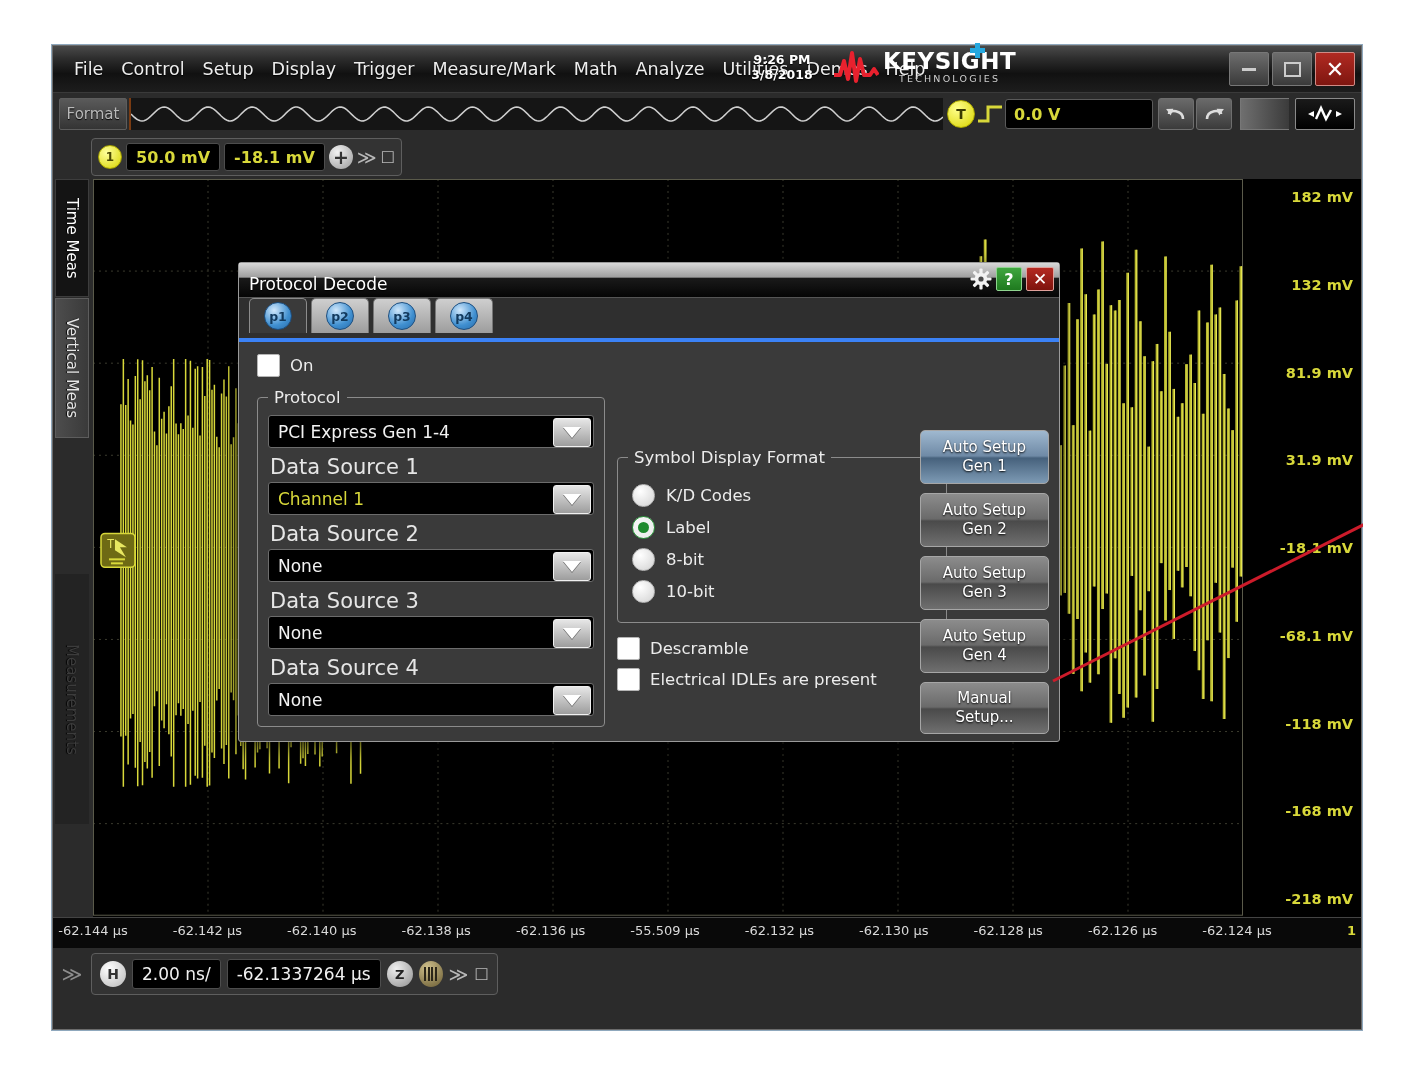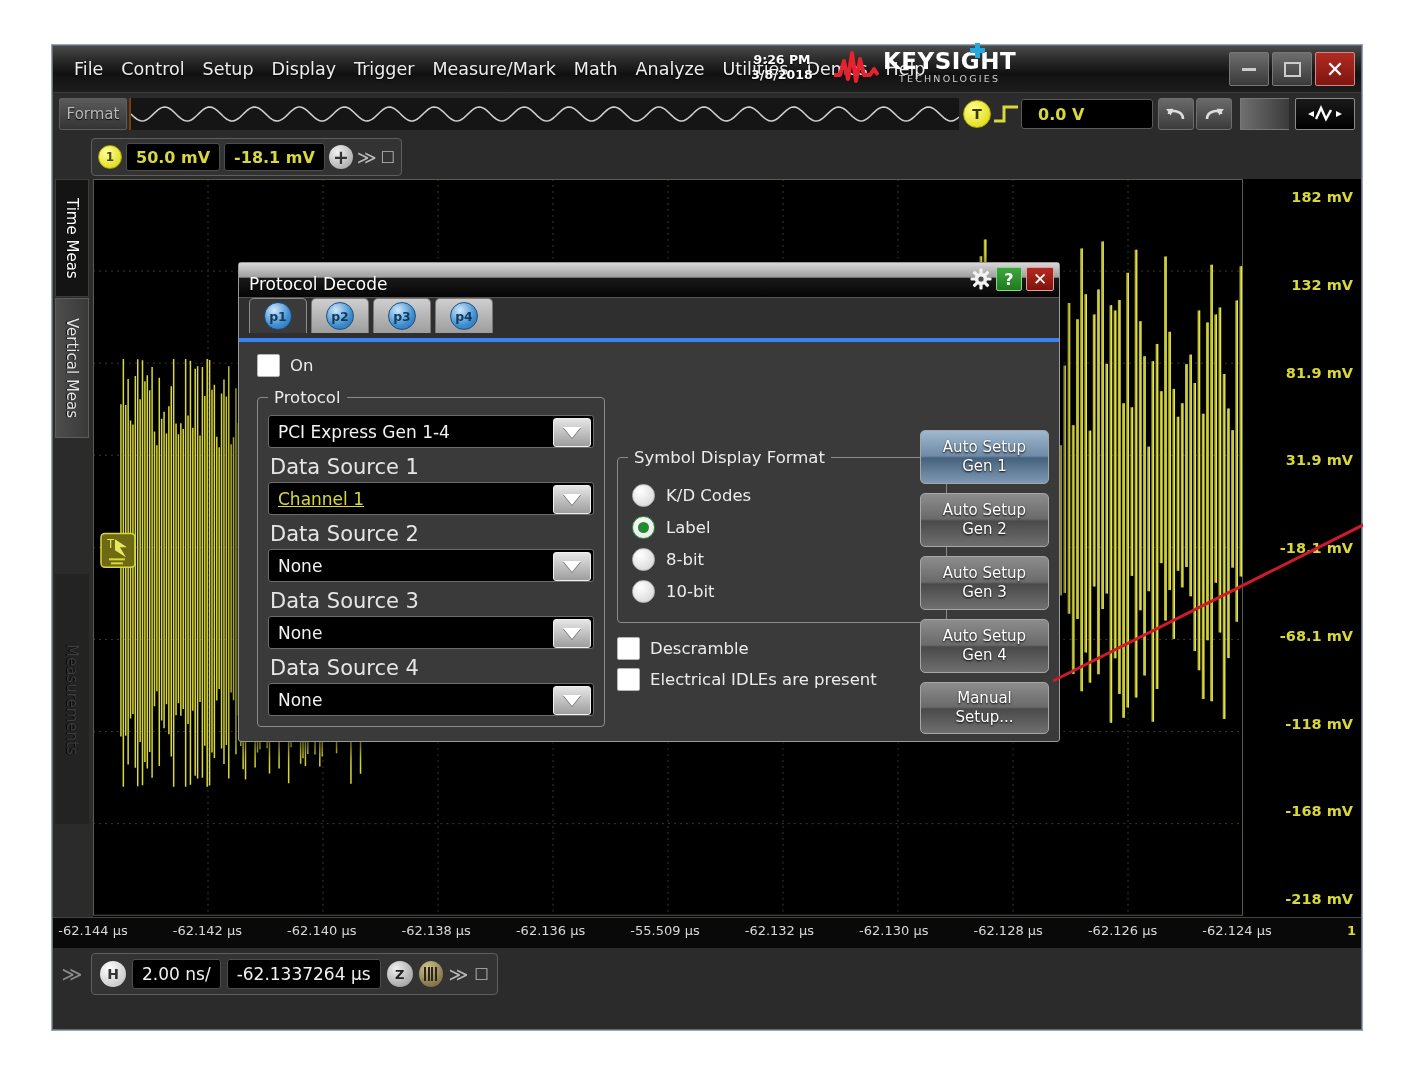--- a/index.html
+++ b/index.html
@@ -46,22 +46,22 @@
      background:linear-gradient(to bottom,#5a5a5a,#343434);
      color:#b9b9b9;font-size:15px;display:flex;align-items:center;justify-content:center;
      text-shadow:0 1px 1px #000;}
   .overview{flex:1;height:32px;background:#151515;border-left:2px solid #7a3b12;
      margin-left:2px;position:relative;overflow:hidden;}
   .trigbox{display:flex;align-items:center;gap:0;margin-left:4px;}
   .tbadge{width:26px;height:26px;border-radius:50%;background:radial-gradient(circle at 35% 30%,#ffff8c,#d9d400);
      color:#3a3a00;font-size:14px;font-weight:bold;display:flex;align-items:center;justify-content:center;
      border:1px solid #b0ac00;}
   .tedge{width:26px;height:22px;margin-left:2px;}
-  .tval{width:132px;height:30px;background:#000;border:1px solid #5a5a5a;border-radius:3px;
-     color:#d8d83a;font-size:16px;display:flex;align-items:center;padding-left:16px;
+  .tval{width:148px;height:30px;background:#000;border:1px solid #5a5a5a;border-radius:3px;
+     color:#d8d83a;font-size:16px;display:flex;align-items:center;padding-left:8px;
      box-sizing:border-box;margin-left:2px;font-weight:bold;}
   .rbtn{width:34px;height:30px;border:1px solid #6e6e6e;border-radius:3px;
      background:linear-gradient(to bottom,#6a6a6a,#3b3b3b);display:flex;align-items:center;justify-content:center;}
   .autosc{width:58px;height:30px;border:1px solid #8a8a8a;border-radius:2px;
      background:linear-gradient(to bottom,#1a1a1a,#000);display:flex;align-items:center;justify-content:center;
      margin-left:6px;}
   .rgrp{display:flex;gap:2px;margin-left:5px;}
   .dimstrip{width:48px;height:30px;background:linear-gradient(to right,#6f6f6f,#3b3b3b);margin-left:8px;
      border:1px solid #777;border-right:none;}
 
@@ -147,21 +147,21 @@
   .chklabel{color:#ececec;font-size:16.5px;}
 
   fieldset.grp{border:1px solid #8b8b8b;border-radius:4px;margin:0;padding:8px 10px 10px 10px;}
   fieldset.grp legend{color:#ececec;font-size:16.5px;padding:0 6px;margin-top:12px;}
 
   .flabel{color:#e6e6e6;font-size:21px;margin:7px 0 3px 2px;}
   .combo{position:relative;height:33px;background:#000;border:1px solid #6c6c6c;border-radius:3px;
      display:flex;align-items:center;padding-left:9px;box-sizing:border-box;}
   .combo .cv{font-size:17px;}
   .combo .cv.white{color:#f2f2f2;}
-  .combo .cv.yellow{color:#d8d83a;text-decoration:underline;}
+  .combo .cv.yellow{color:#d8d83a;}
   .arrow{position:absolute;right:2px;top:2px;width:36px;height:27px;border-radius:3px;
      background:linear-gradient(to bottom,#e6e6e6,#9d9d9d);border:1px solid #f0f0f0;
      display:flex;align-items:center;justify-content:center;}
   .arrow:after{content:"";border-left:9px solid transparent;border-right:9px solid transparent;
      border-top:11px solid #fff;filter:drop-shadow(0 1px 0 #666);}
 
   .leftcol{position:absolute;left:18px;top:46px;width:348px;}
   .rightcol{position:absolute;left:378px;top:106px;width:330px;}
   .btncol{position:absolute;right:10px;top:88px;width:129px;display:flex;flex-direction:column;gap:9px;}
 

